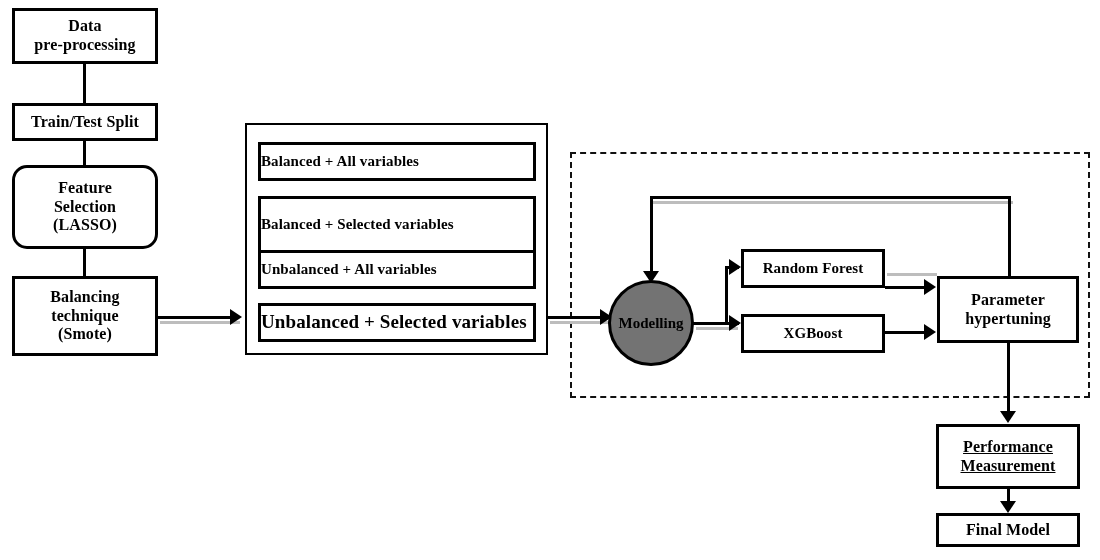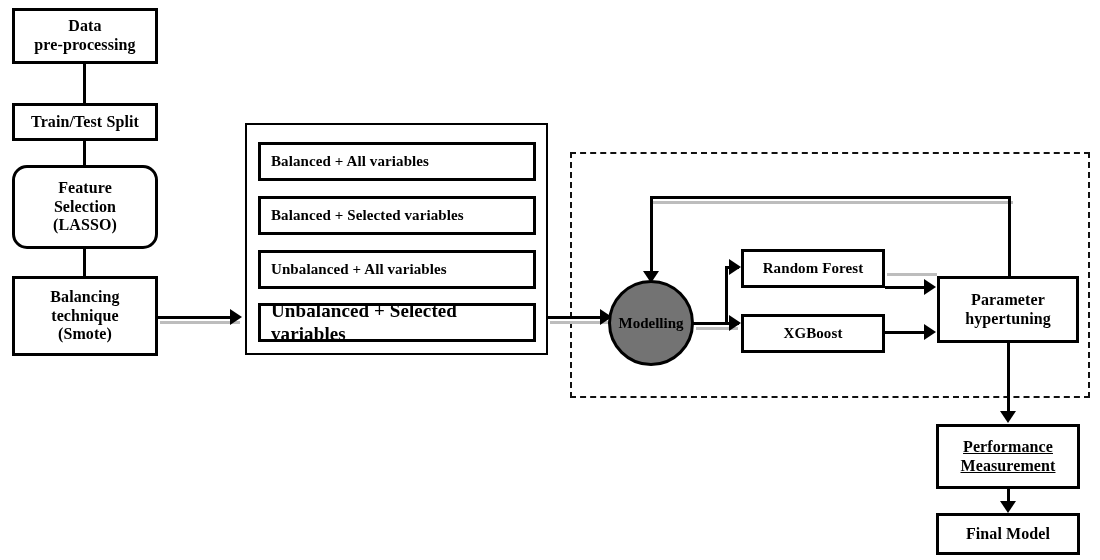--- a/index.html
+++ b/index.html
@@ -24,21 +24,21 @@
     display: flex;
     align-items: center;
     justify-content: center;
     text-align: center;
     color: #000000;
     font-weight: 700;
     line-height: 1.18;
     letter-spacing: 0.1px;
     z-index: 5;
   }
-  .node-left { justify-content: flex-start; padding-left: 10px; text-align: left; }
+  .node-left { justify-content: flex-start; text-align: left; }
 
   .circle-node {
     position: absolute;
     box-sizing: border-box;
     background: #737373;
     border: 3px solid #000000;
     border-radius: 50%;
     display: flex;
     align-items: center;
     justify-content: center;
@@ -125,21 +125,21 @@
   <div class="node" style="left:12px; top:276px; width:146px; height:80px; font-size:16px;">Balancing<br>technique<br>(Smote)</div>
 
   <div class="shadow-line" style="left:160px; top:321px; width:80px; height:3px;"></div>
   <div class="hline" style="left:158px; top:316px; width:72px;"></div>
   <div class="arrow-right" style="left:230px; top:309px;"></div>
 
   <div class="group-box" style="left:245px; top:123px; width:303px; height:232px;"></div>
 
   <div class="node node-left" style="left:258px; top:142px; width:278px; height:39px; font-size:15px;">Balanced + All variables</div>
 
-  <div class="node node-left" style="left:258px; top:196px; width:278px; height:39px; font-size:15px;">Balanced + Selected variables</div>
+  <div class="node node-left" style="left:258px; top:196px; width:278px; height:57px; font-size:15px;">Balanced + Selected variables</div>
 
   <div class="node node-left" style="left:258px; top:250px; width:278px; height:39px; font-size:15px;">Unbalanced + All variables</div>
 
   <div class="node node-left" style="left:258px; top:303px; width:278px; height:39px; font-size:19px;">Unbalanced + Selected variables</div>
 
   <div class="shadow-line" style="left:550px; top:321px; width:62px; height:3px;"></div>
   <div class="hline" style="left:548px; top:316px; width:58px;"></div>
   <div class="arrow-right" style="left:600px; top:309px;"></div>
 
 
@@ -177,15 +177,15 @@
   <div class="node" style="left:937px; top:276px; width:142px; height:67px; font-size:16px;">Parameter<br>hypertuning</div>
 
   <div class="vline" style="left:1007px; top:343px; height:70px;"></div>
   <div class="arrow-down" style="left:1000px; top:411px;"></div>
 
   <div class="node" style="left:936px; top:424px; width:144px; height:65px; font-size:16px;text-decoration:underline;">Performance<br>Measurement</div>
 
   <div class="vline" style="left:1007px; top:489px; height:14px;"></div>
   <div class="arrow-down" style="left:1000px; top:501px;"></div>
 
-  <div class="node" style="left:936px; top:513px; width:144px; height:42px; font-size:16px;">Final Model</div>
+  <div class="node" style="left:936px; top:513px; width:144px; height:34px; font-size:16px;">Final Model</div>
 
 </div>
 
 </body></html>

